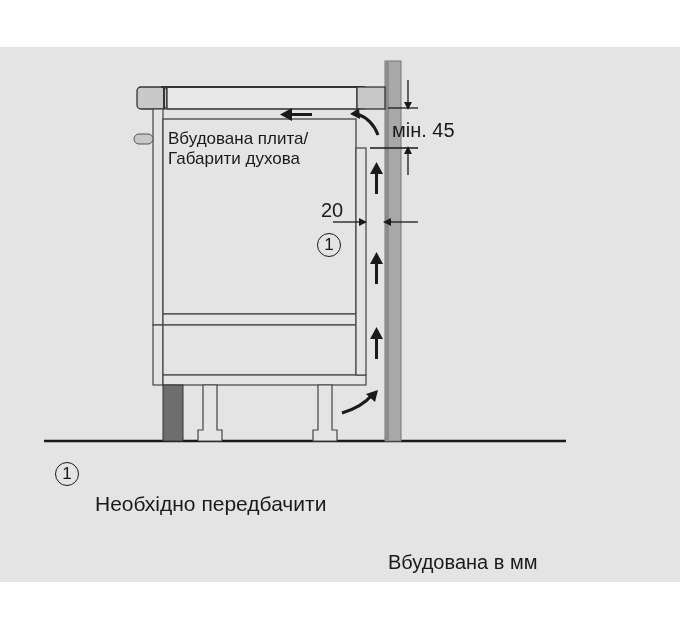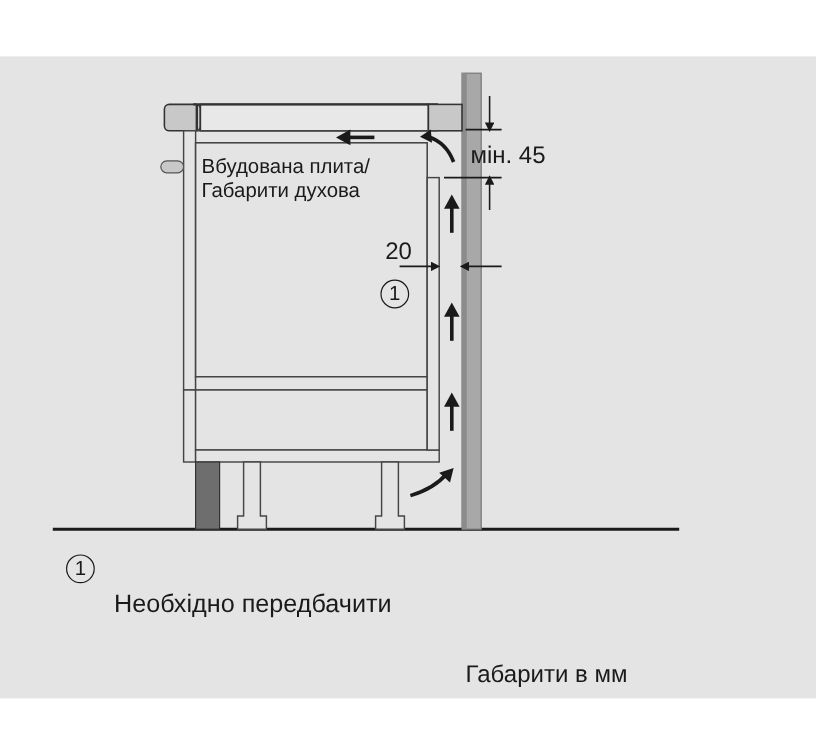--- a/index.html
+++ b/index.html
@@ -108,13 +108,13 @@
   <span class="circ">1</span>
 </div>
 
 <div class="lbl" style="left:55px; top:462px;">
   <span class="circ">1</span>
 </div>
 <div class="lbl t21" style="left:55px; top:489px;margin-left:40px;">
   <div>Необхідно передбачити</div>
 </div>
 
-<div class="lbl" style="left:388px; top:551px; font-size:20px;">Габарити в мм</div>
+<div class="lbl" style="left:388px; top:551px; font-size:20px;">Вбудована в мм</div>
 
 </body></html>

